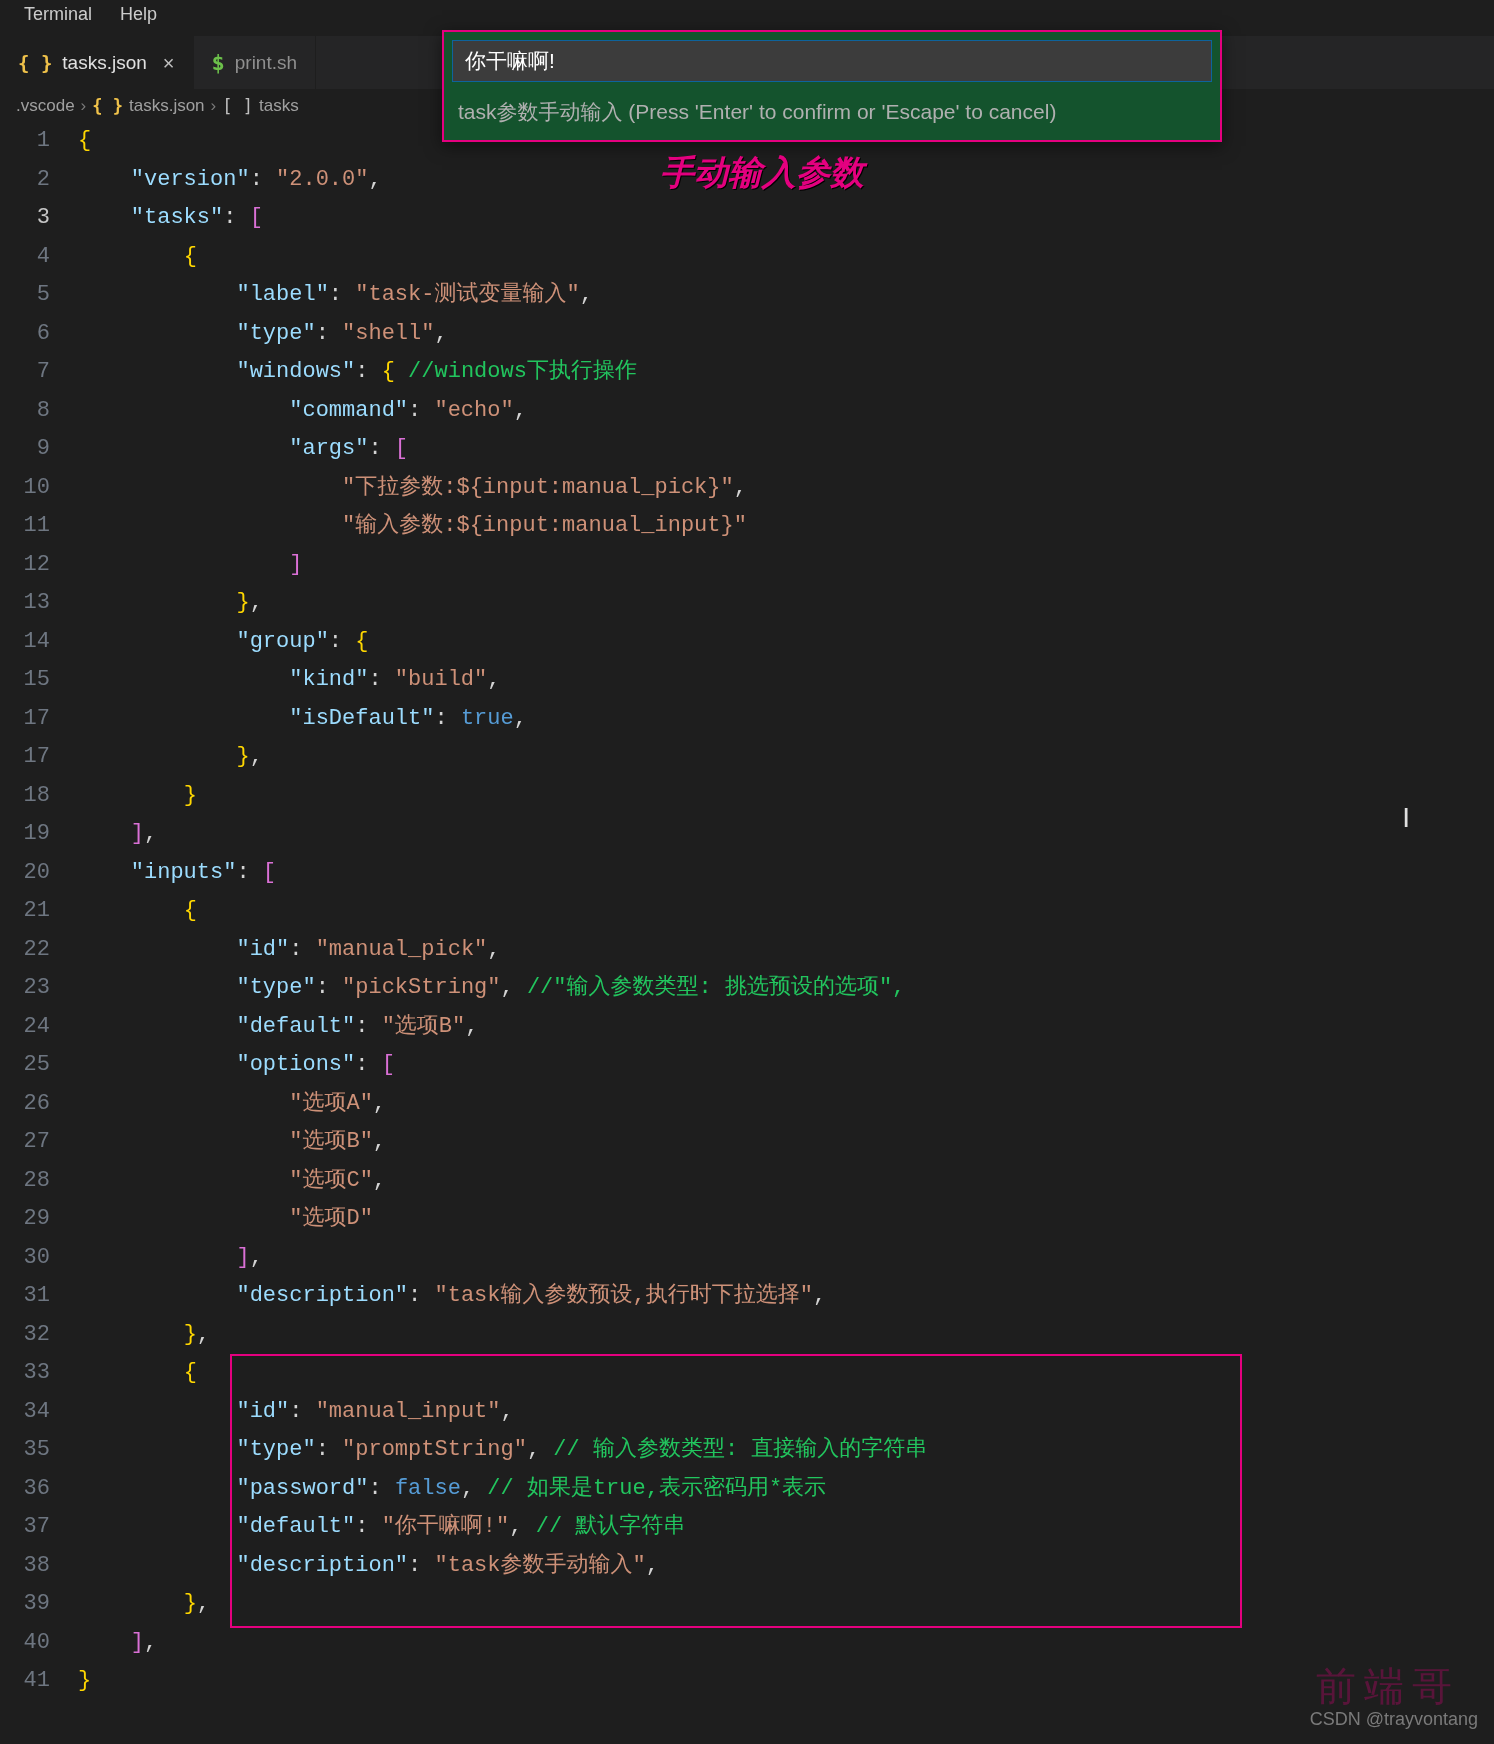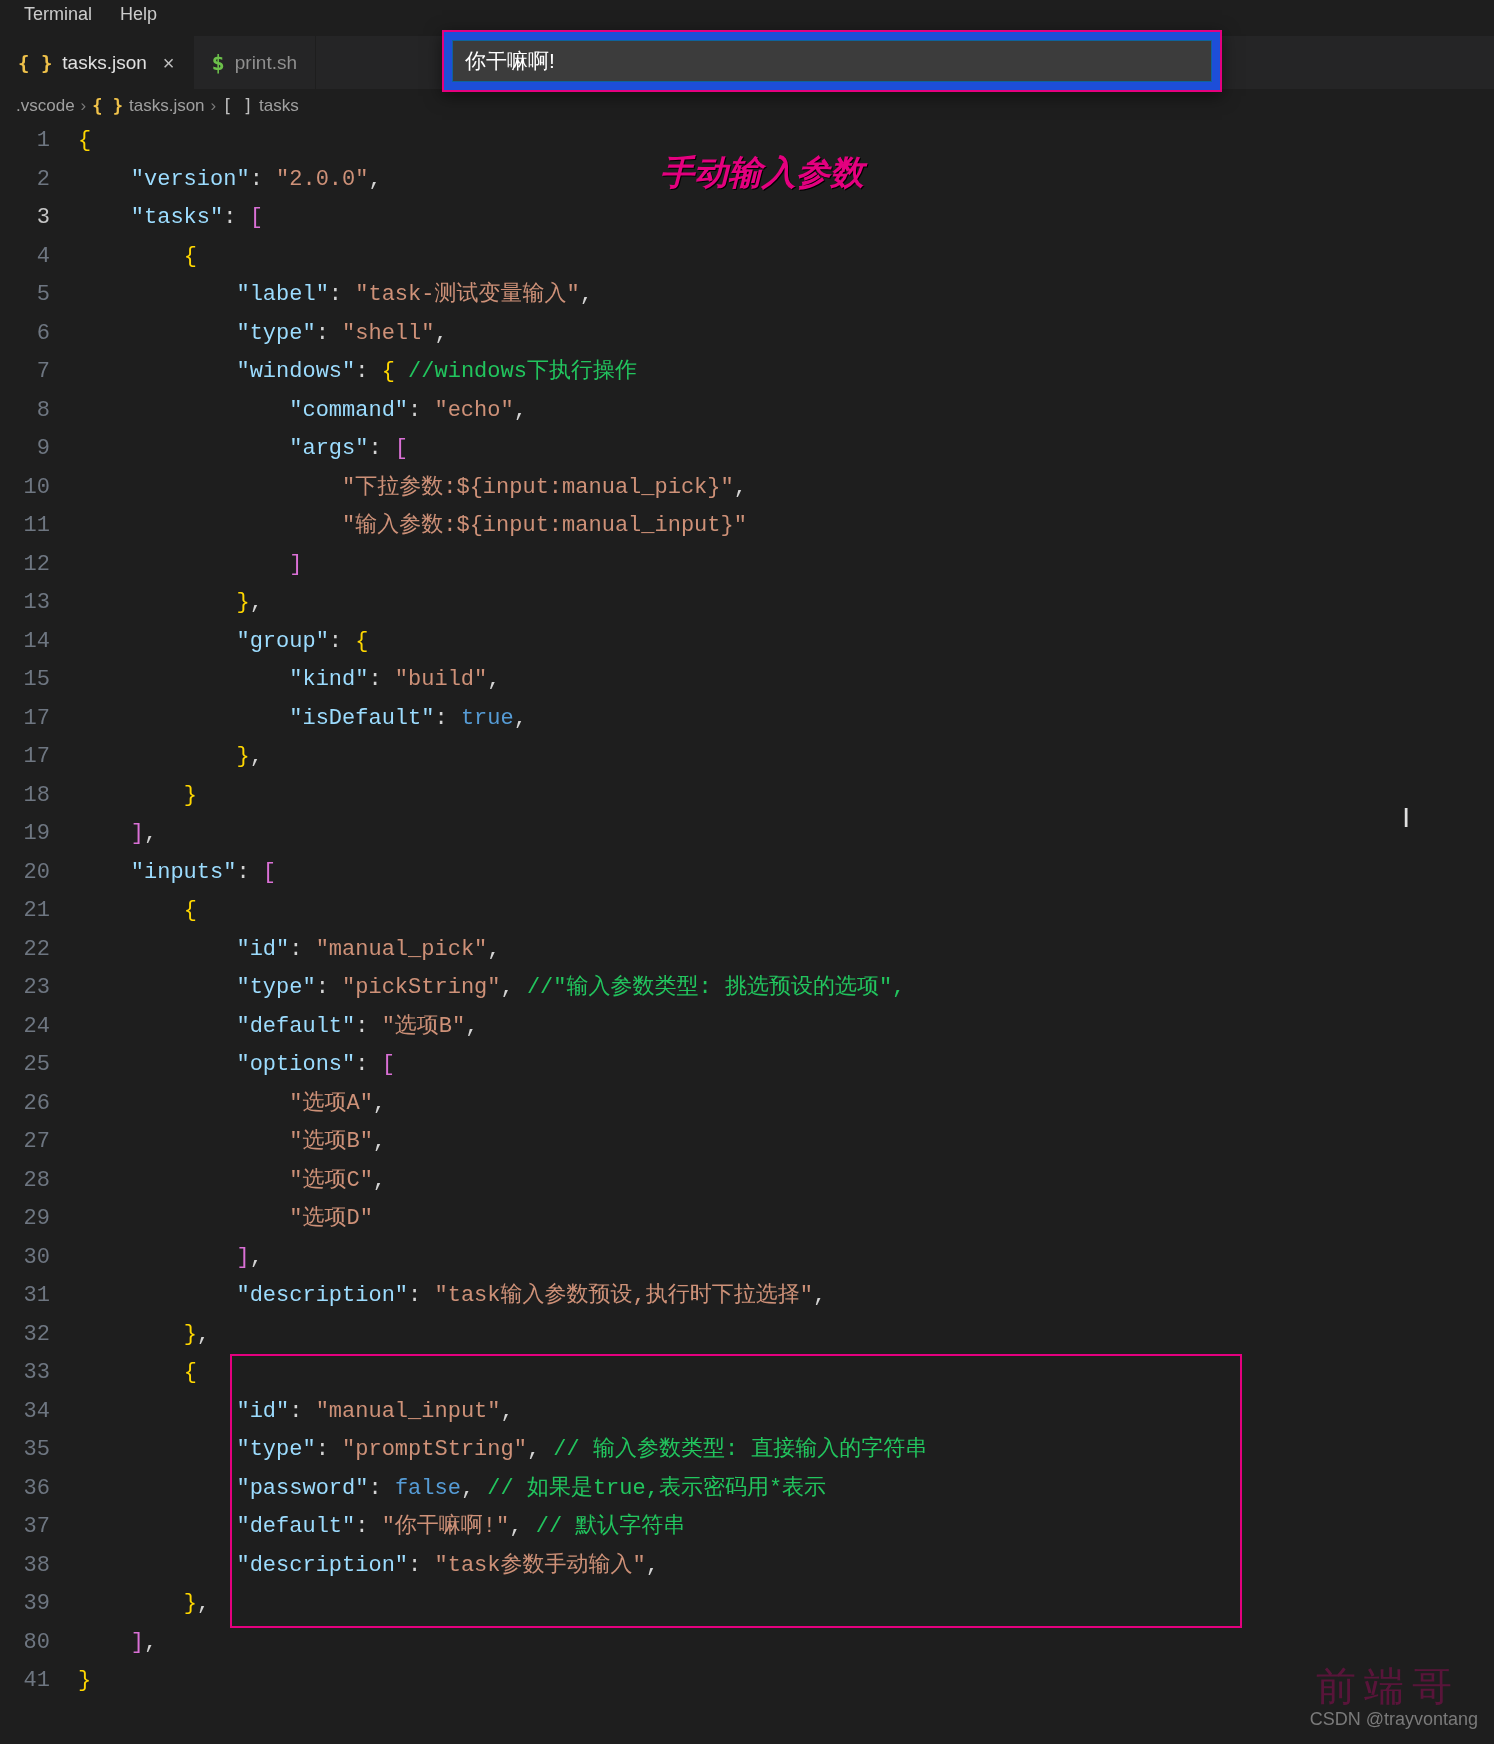--- a/index.html
+++ b/index.html
@@ -98,21 +98,21 @@
     position: absolute;
     border: 2px solid #e4007f;
     pointer-events: none;
   }
   .input-popup {
     position: absolute;
     top: 30px;
     left: 442px;
     width: 780px;
     border: 2px solid #e4007f;
-    background: #1d4ed8;
+    background: #14532d;
     z-index: 10;
     box-shadow: 0 4px 16px rgba(0,0,0,0.5);
   }
   .input-popup-input {
     background: #3c3c3c;
     border: 1px solid #0e639c;
     color: #ffffff;
     padding: 8px 12px;
     font-size: 21px;
     margin: 8px;
@@ -187,20 +187,21 @@
   <span class="bc-sep">›</span>
   <span class="bc-icon json">{ }</span>
   <span>tasks.json</span>
   <span class="bc-sep">›</span>
   <span class="bc-icon array">[ ]</span>
   <span>tasks</span>
 </div>
 
 <div class="input-popup">
   <input class="input-popup-input" value="你干嘛啊!" style="">
+  <div class="input-popup-hint">task参数手动输入 (Press 'Enter' to confirm or 'Escape' to cancel)</div>
 </div>
 
 <div class="annotation">手动输入参数</div>
 
 <div class="editor">
   <div class="gutter" id="gutter">
       <div>1</div>
       <div>2</div>
       <div class="cur">3</div>
       <div>4</div>
@@ -232,21 +233,21 @@
       <div>30</div>
       <div>31</div>
       <div>32</div>
       <div>33</div>
       <div>34</div>
       <div>35</div>
       <div>36</div>
       <div>37</div>
       <div>38</div>
       <div>39</div>
-      <div>80</div>
+      <div>40</div>
       <div>41</div>
     </div>
   <div class="code" id="code"><div><span class="tok-brace">{</span></div><div>    <span class="tok-key">"version"</span><span class="tok-punct">:</span> <span class="tok-str">"2.0.0"</span><span class="tok-punct">,</span></div><div>    <span class="tok-key">"tasks"</span><span class="tok-punct">:</span> <span class="tok-brace2">[</span></div><div>        <span class="tok-brace">{</span></div><div>            <span class="tok-key">"label"</span><span class="tok-punct">:</span> <span class="tok-str">"task-测试变量输入"</span><span class="tok-punct">,</span></div><div>            <span class="tok-key">"type"</span><span class="tok-punct">:</span> <span class="tok-str">"shell"</span><span class="tok-punct">,</span></div><div>            <span class="tok-key">"windows"</span><span class="tok-punct">:</span> <span class="tok-brace">{</span> <span class="tok-comment">//windows下执行操作</span></div><div>                <span class="tok-key">"command"</span><span class="tok-punct">:</span> <span class="tok-str">"echo"</span><span class="tok-punct">,</span></div><div>                <span class="tok-key">"args"</span><span class="tok-punct">:</span> <span class="tok-brace2">[</span></div><div>                    <span class="tok-str">"下拉参数:${input:manual_pick}"</span><span class="tok-punct">,</span></div><div>                    <span class="tok-str">"输入参数:${input:manual_input}"</span></div><div>                <span class="tok-brace2">]</span></div><div>            <span class="tok-brace">}</span><span class="tok-punct">,</span></div><div>            <span class="tok-key">"group"</span><span class="tok-punct">:</span> <span class="tok-brace">{</span></div><div>                <span class="tok-key">"kind"</span><span class="tok-punct">:</span> <span class="tok-str">"build"</span><span class="tok-punct">,</span></div><div>                <span class="tok-key">"isDefault"</span><span class="tok-punct">:</span> <span class="tok-bool">true</span><span class="tok-punct">,</span></div><div>            <span class="tok-brace">}</span><span class="tok-punct">,</span></div><div>        <span class="tok-brace">}</span></div><div>    <span class="tok-brace2">]</span><span class="tok-punct">,</span></div><div>    <span class="tok-key">"inputs"</span><span class="tok-punct">:</span> <span class="tok-brace2">[</span></div><div>        <span class="tok-brace">{</span></div><div>            <span class="tok-key">"id"</span><span class="tok-punct">:</span> <span class="tok-str">"manual_pick"</span><span class="tok-punct">,</span></div><div>            <span class="tok-key">"type"</span><span class="tok-punct">:</span> <span class="tok-str">"pickString"</span><span class="tok-punct">,</span> <span class="tok-comment">//"输入参数类型: 挑选预设的选项",</span></div><div>            <span class="tok-key">"default"</span><span class="tok-punct">:</span> <span class="tok-str">"选项B"</span><span class="tok-punct">,</span></div><div>            <span class="tok-key">"options"</span><span class="tok-punct">:</span> <span class="tok-brace2">[</span></div><div>                <span class="tok-str">"选项A"</span><span class="tok-punct">,</span></div><div>                <span class="tok-str">"选项B"</span><span class="tok-punct">,</span></div><div>                <span class="tok-str">"选项C"</span><span class="tok-punct">,</span></div><div>                <span class="tok-str">"选项D"</span></div><div>            <span class="tok-brace2">]</span><span class="tok-punct">,</span></div><div>            <span class="tok-key">"description"</span><span class="tok-punct">:</span> <span class="tok-str">"task输入参数预设,执行时下拉选择"</span><span class="tok-punct">,</span></div><div>        <span class="tok-brace">}</span><span class="tok-punct">,</span></div><div>        <span class="tok-brace">{</span></div><div>            <span class="tok-key">"id"</span><span class="tok-punct">:</span> <span class="tok-str">"manual_input"</span><span class="tok-punct">,</span></div><div>            <span class="tok-key">"type"</span><span class="tok-punct">:</span> <span class="tok-str">"promptString"</span><span class="tok-punct">,</span> <span class="tok-comment">// 输入参数类型: 直接输入的字符串</span></div><div>            <span class="tok-key">"password"</span><span class="tok-punct">:</span> <span class="tok-bool">false</span><span class="tok-punct">,</span> <span class="tok-comment">// 如果是true,表示密码用*表示</span></div><div>            <span class="tok-key">"default"</span><span class="tok-punct">:</span> <span class="tok-str">"你干嘛啊!"</span><span class="tok-punct">,</span> <span class="tok-comment">// 默认字符串</span></div><div>            <span class="tok-key">"description"</span><span class="tok-punct">:</span> <span class="tok-str">"task参数手动输入"</span><span class="tok-punct">,</span></div><div>        <span class="tok-brace">}</span><span class="tok-punct">,</span></div><div>    <span class="tok-brace2">]</span><span class="tok-punct">,</span></div><div><span class="tok-brace">}</span></div></div>
 
   <div class="highlight-box" style="left:230px; top:1232px; width:1012px; height:274px;"></div>
 </div>
 
 <div class="cursor-ibeam">I</div>
 
 <div class="watermark2">前端哥</div>

